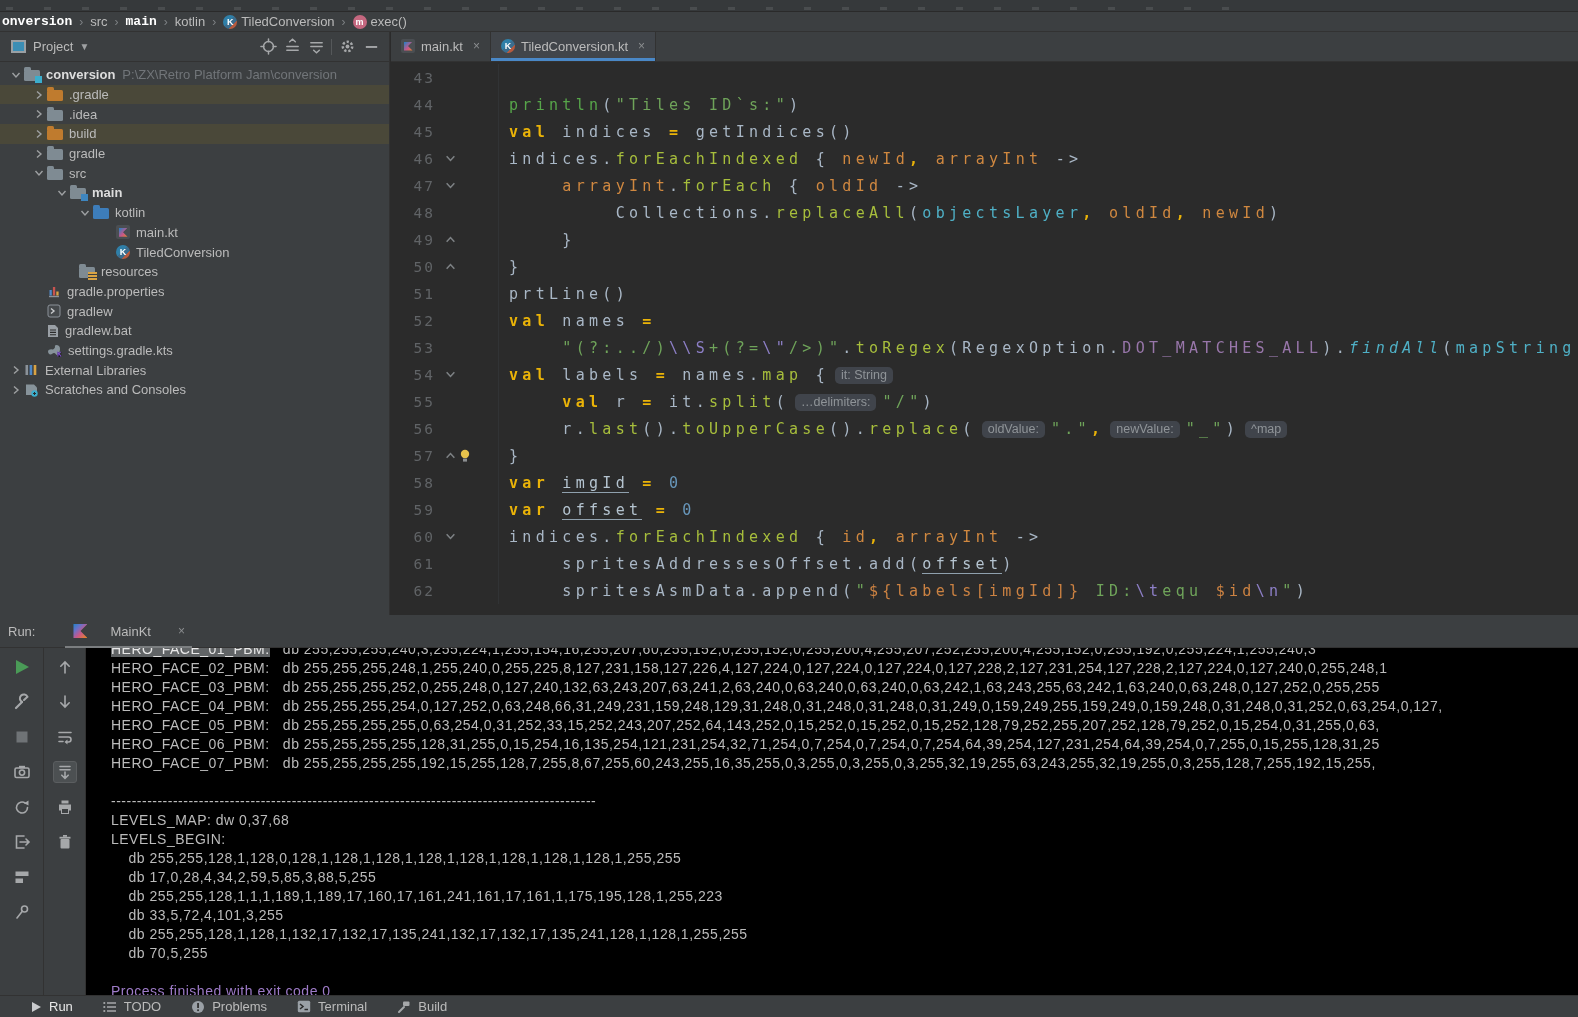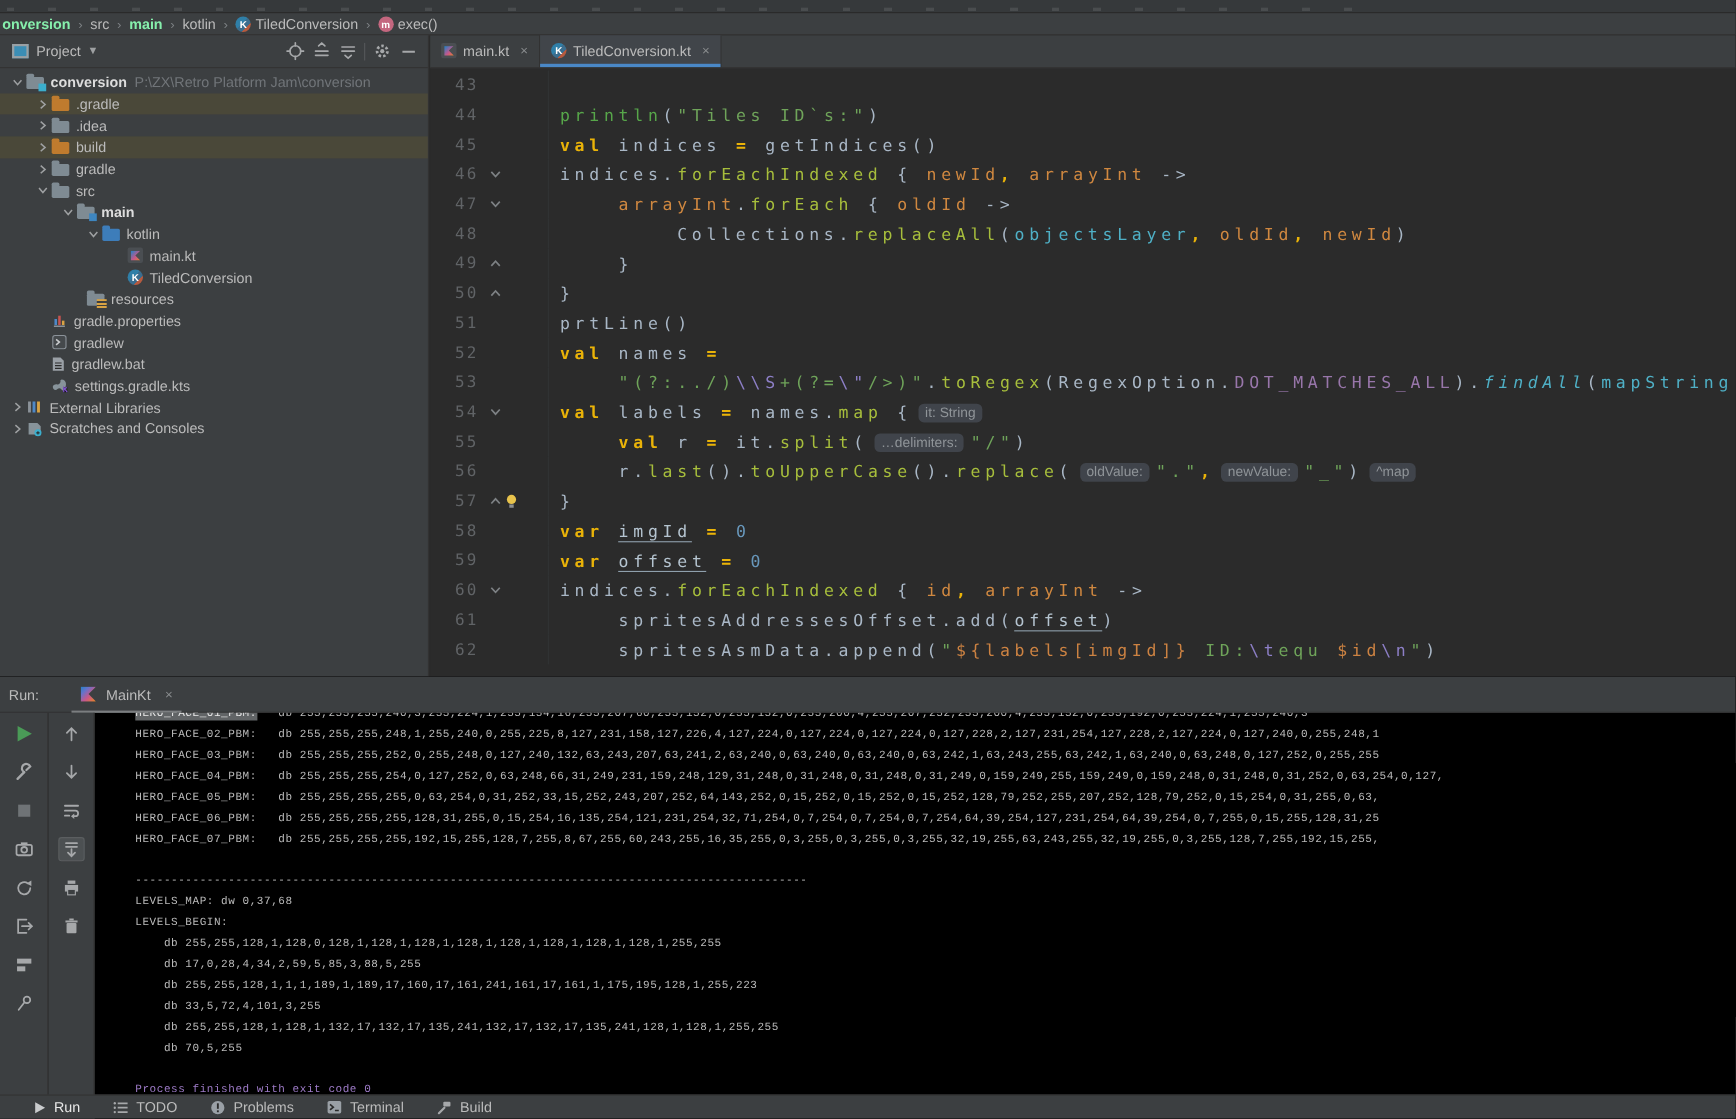--- a/index.html
+++ b/index.html
@@ -11,21 +11,21 @@
   }
   
   .menustrip { position:absolute; left:0; top:0; width:1578px; height:12px; background:#36393B;
     border-bottom:1px solid #2a2a2a; }
   .menustrip .marks { position:absolute; left:6px; bottom:1px; width:1240px; height:3px;
     background:repeating-linear-gradient(90deg,#5a5d5f 0 7px, transparent 7px 38px); opacity:.55; }
   
   .breadcrumbs { position:absolute; left:0; top:12px; width:1578px; height:20px; background:#3C3F41;
     display:flex; align-items:center; padding-left:2px; white-space:nowrap; border-bottom:1px solid #323232; }
   .crumb { display:inline-flex; align-items:center; gap:4px; color:#BBBBBB; }
-  .crumb.bold { color:#86efac; font-weight:bold; }
+  .crumb.bold { color:#ffffff; font-weight:bold;font-family:Liberation Mono, monospace; }
   .crumb-sep { color:#7d8184; margin:0 7px; font-size:12px; }
   .ic-kclass { display:inline-flex; align-items:center; justify-content:center; width:14px; height:14px;
     border-radius:50%; background:radial-gradient(circle at 35% 35%, #4E93AD, #2F6273); color:#fff;
     font-size:9px; font-weight:bold;
     background-image:linear-gradient(135deg,#2f7fa8 0 45%, #3b6d8e 45% 70%, #b55a3f 70% 100%); }
   .ic-method { display:inline-flex; align-items:center; justify-content:center; width:14px; height:14px;
     border-radius:50%; background:#C4677F; color:#fff; font-size:9px; font-weight:bold; }
   
   .project-panel { position:absolute; left:0; top:32px; width:390px; height:583px; background:#3C3F41;
     border-right:1px solid #323232; overflow:hidden; }
@@ -78,32 +78,32 @@
   .tk-w { color:#A9B7C6; } .tk-k { color:#eab308;font-weight:bold; } .tk-fn { color:#A7BE3C; } .tk-g { color:#57A64A;margin-top:34px; }
   .tk-s { color:#6FA45A; } .tk-e { color:#8D7FC7; } .tk-n { color:#6897BB; } .tk-p { color:#D08840; }
   .tk-c { color:#4FB0C6; } .tk-ic { color:#4FB0C6; font-style:italic; } .tk-m { color:#9876AA; }
   .tk-u { color:#B5C4D0; border-bottom:1px solid #8fa0ad; } .tk-t { color:#CC8242; }
   .inlay { display:inline-block; background:#40444B; color:#8F9498; border-radius:5px; padding:1px 6px 2px;
     font-family:"Liberation Sans", sans-serif; font-size:12.5px; letter-spacing:0; margin:0 6px; vertical-align:1px; }
   
   .run-panel { position:absolute; left:0; top:615px; width:1578px; height:492px; background:#000000; overflow:hidden; }
   .run-header { height:33px; background:#3C3F41; display:flex; align-items:center; border-bottom:1px solid #323232; }
   .run-label { padding:0 10px 0 8px; color:#BBBBBB; }
-  .run-tab { display:flex; align-items:center; gap:9px; padding:0 10px; height:33px; position:relative; margin-left:18px; }
+  .run-tab { display:flex; align-items:center; gap:23px; padding:0 10px; height:33px; position:relative; margin-left:18px; }
   .run-tab::after { content:""; position:absolute; left:2px; bottom:0; width:96%; height:2px; background:#7b7e80; }
   .run-body { position:absolute; top:33px; left:0; right:0; bottom:0; display:flex; }
   .rcol1 { width:44px; background:#3C3F41; border-right:1px solid #323232; display:flex; flex-direction:column;
     align-items:center; padding-top:8px; gap:13px; }
   .rcol2 { width:42px; background:#3C3F41; border-right:1px solid #323232; display:flex; flex-direction:column;
     align-items:center; padding-top:8px; gap:13px; }
   .tbtn { width:24px; height:22px; display:flex; align-items:center; justify-content:center; border-radius:3px; }
   .tbtn.sel { background:#4C5052; border:1px solid #5b5e60; }
   .console { flex:1; overflow:hidden; position:relative; }
-  .console-inner { position:absolute; left:37px; top:-8px; right:0;
-    font-family:Liberation Mono, monospace; font-size:10px; letter-spacing:0.5px; line-height:19px;
+  .console-inner { position:absolute; left:25px; top:-8px; right:0;
+    font-family:Liberation Sans, sans-serif; font-size:14px; letter-spacing:0.5px; line-height:19px;
     white-space:pre; color:#BBBBBB; }
   .cs-sel { background:#616466; color:#E8E8E8; }
   .cs-sys { color:#9E7BC8; }
   
   .statusbar { position:absolute; left:0; top:995px; width:1578px; height:22px; background:#3C3F41;
     border-top:1px solid #323232; display:flex; align-items:center; }
   .sb-item { display:flex; align-items:center; gap:7px; margin-left:30px; color:#BBBBBB; }
   .sb-item:first-child { margin-left:30px; }
   .sb-item.active .sb-label { color:#E8E8E8; }
   svg { display:block; }

